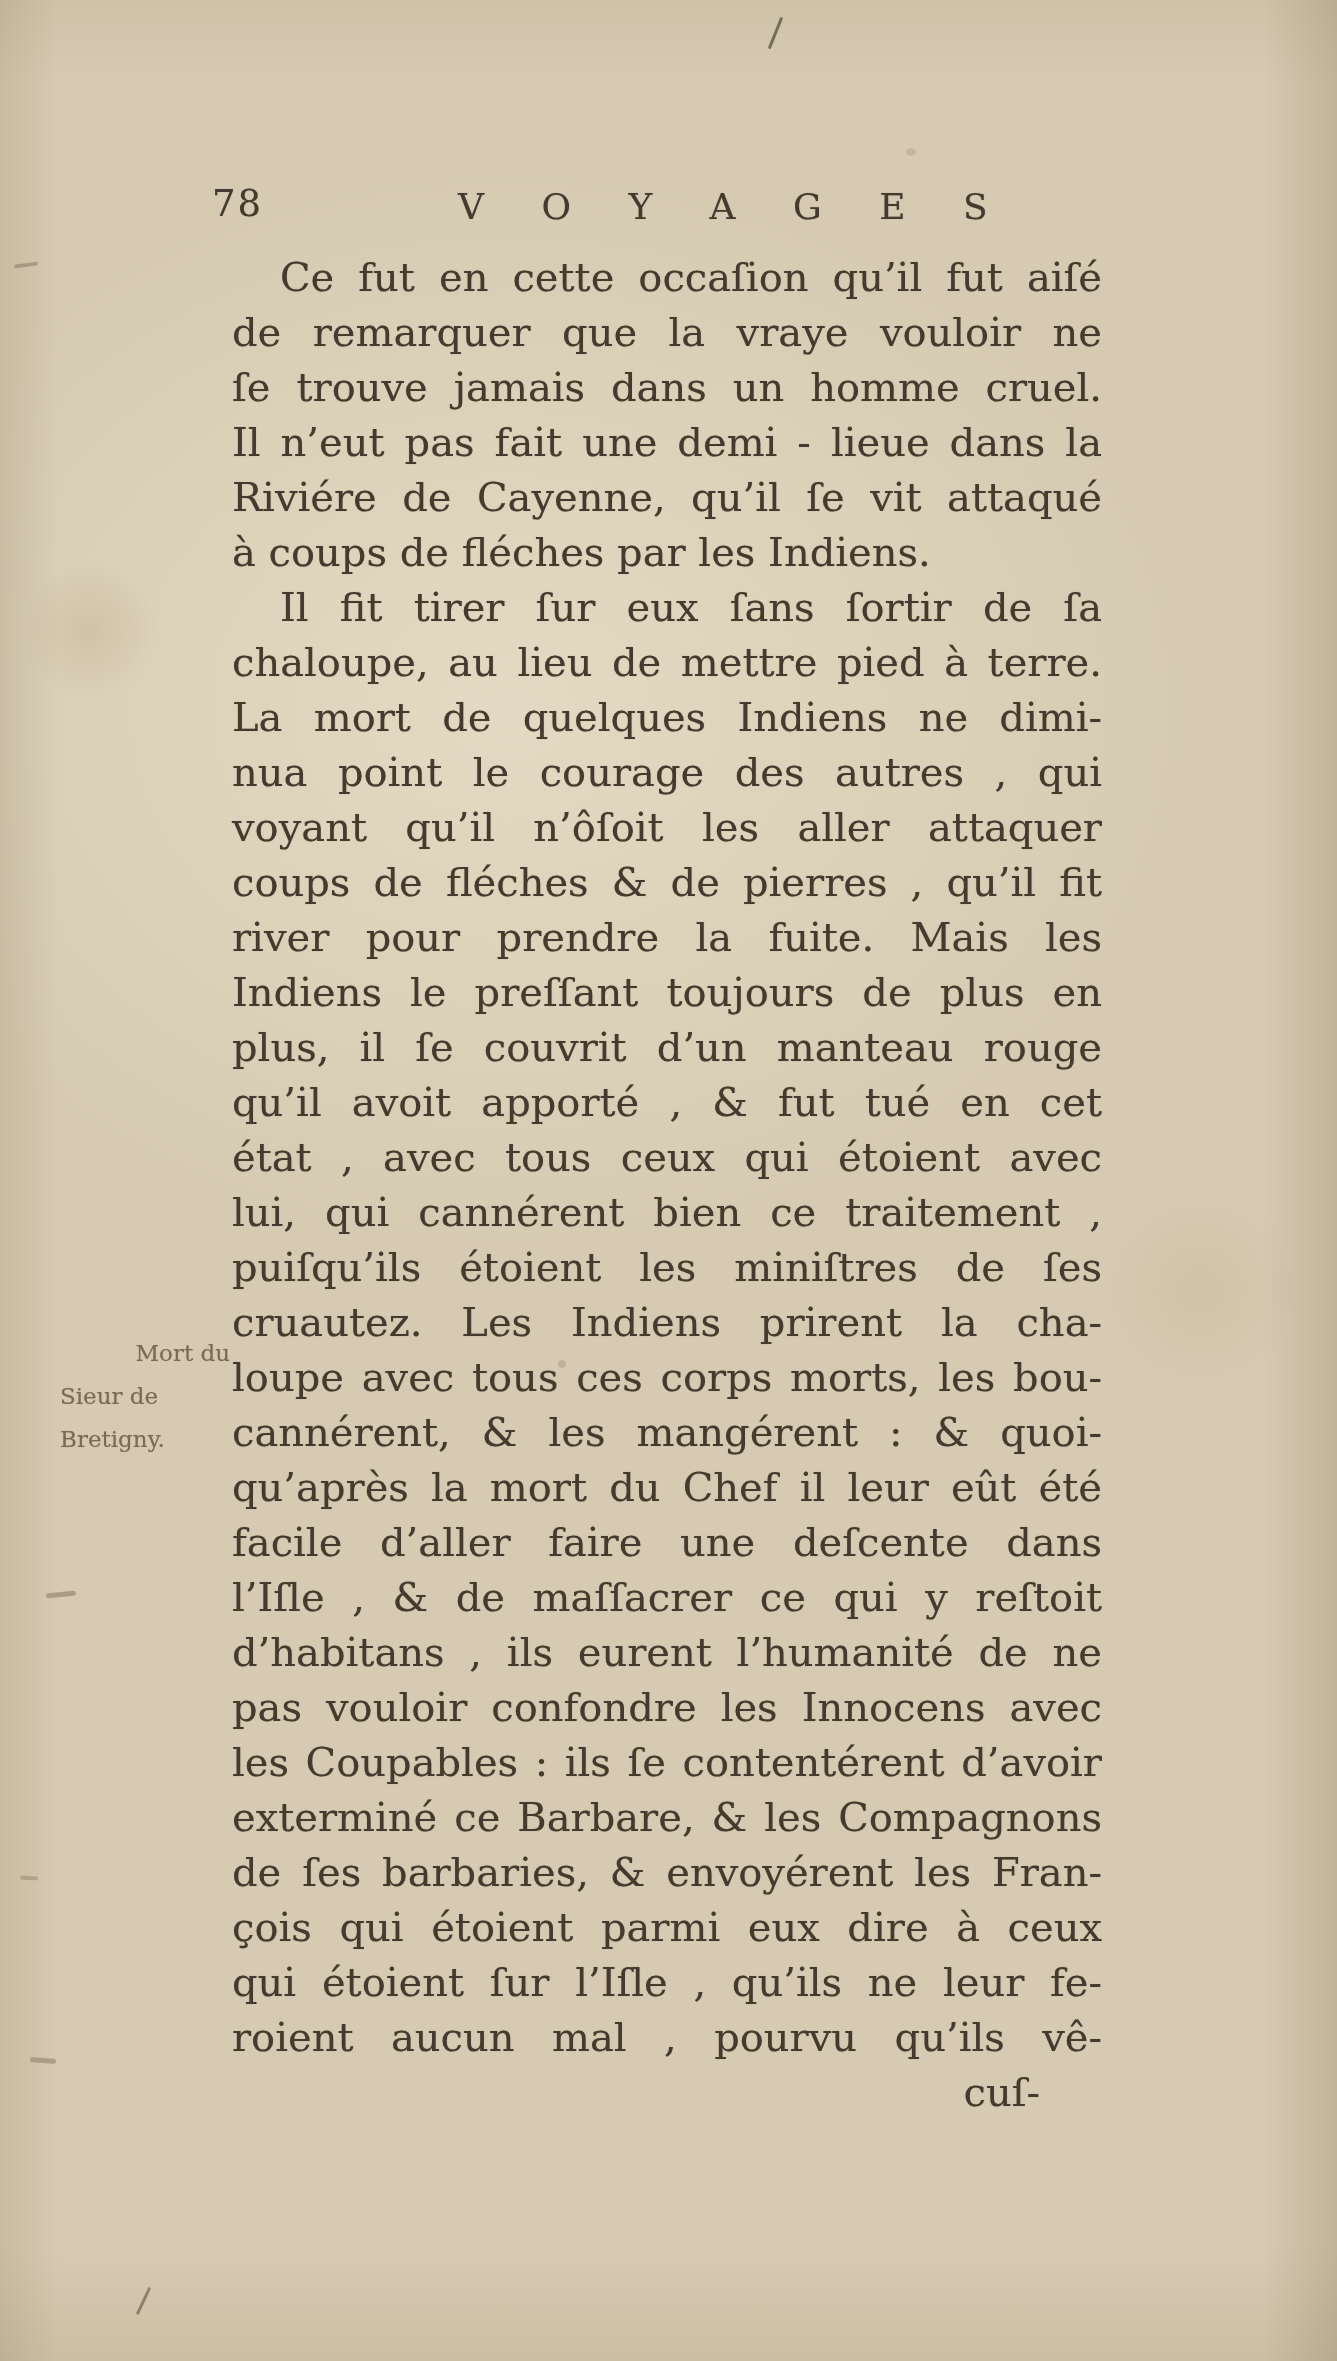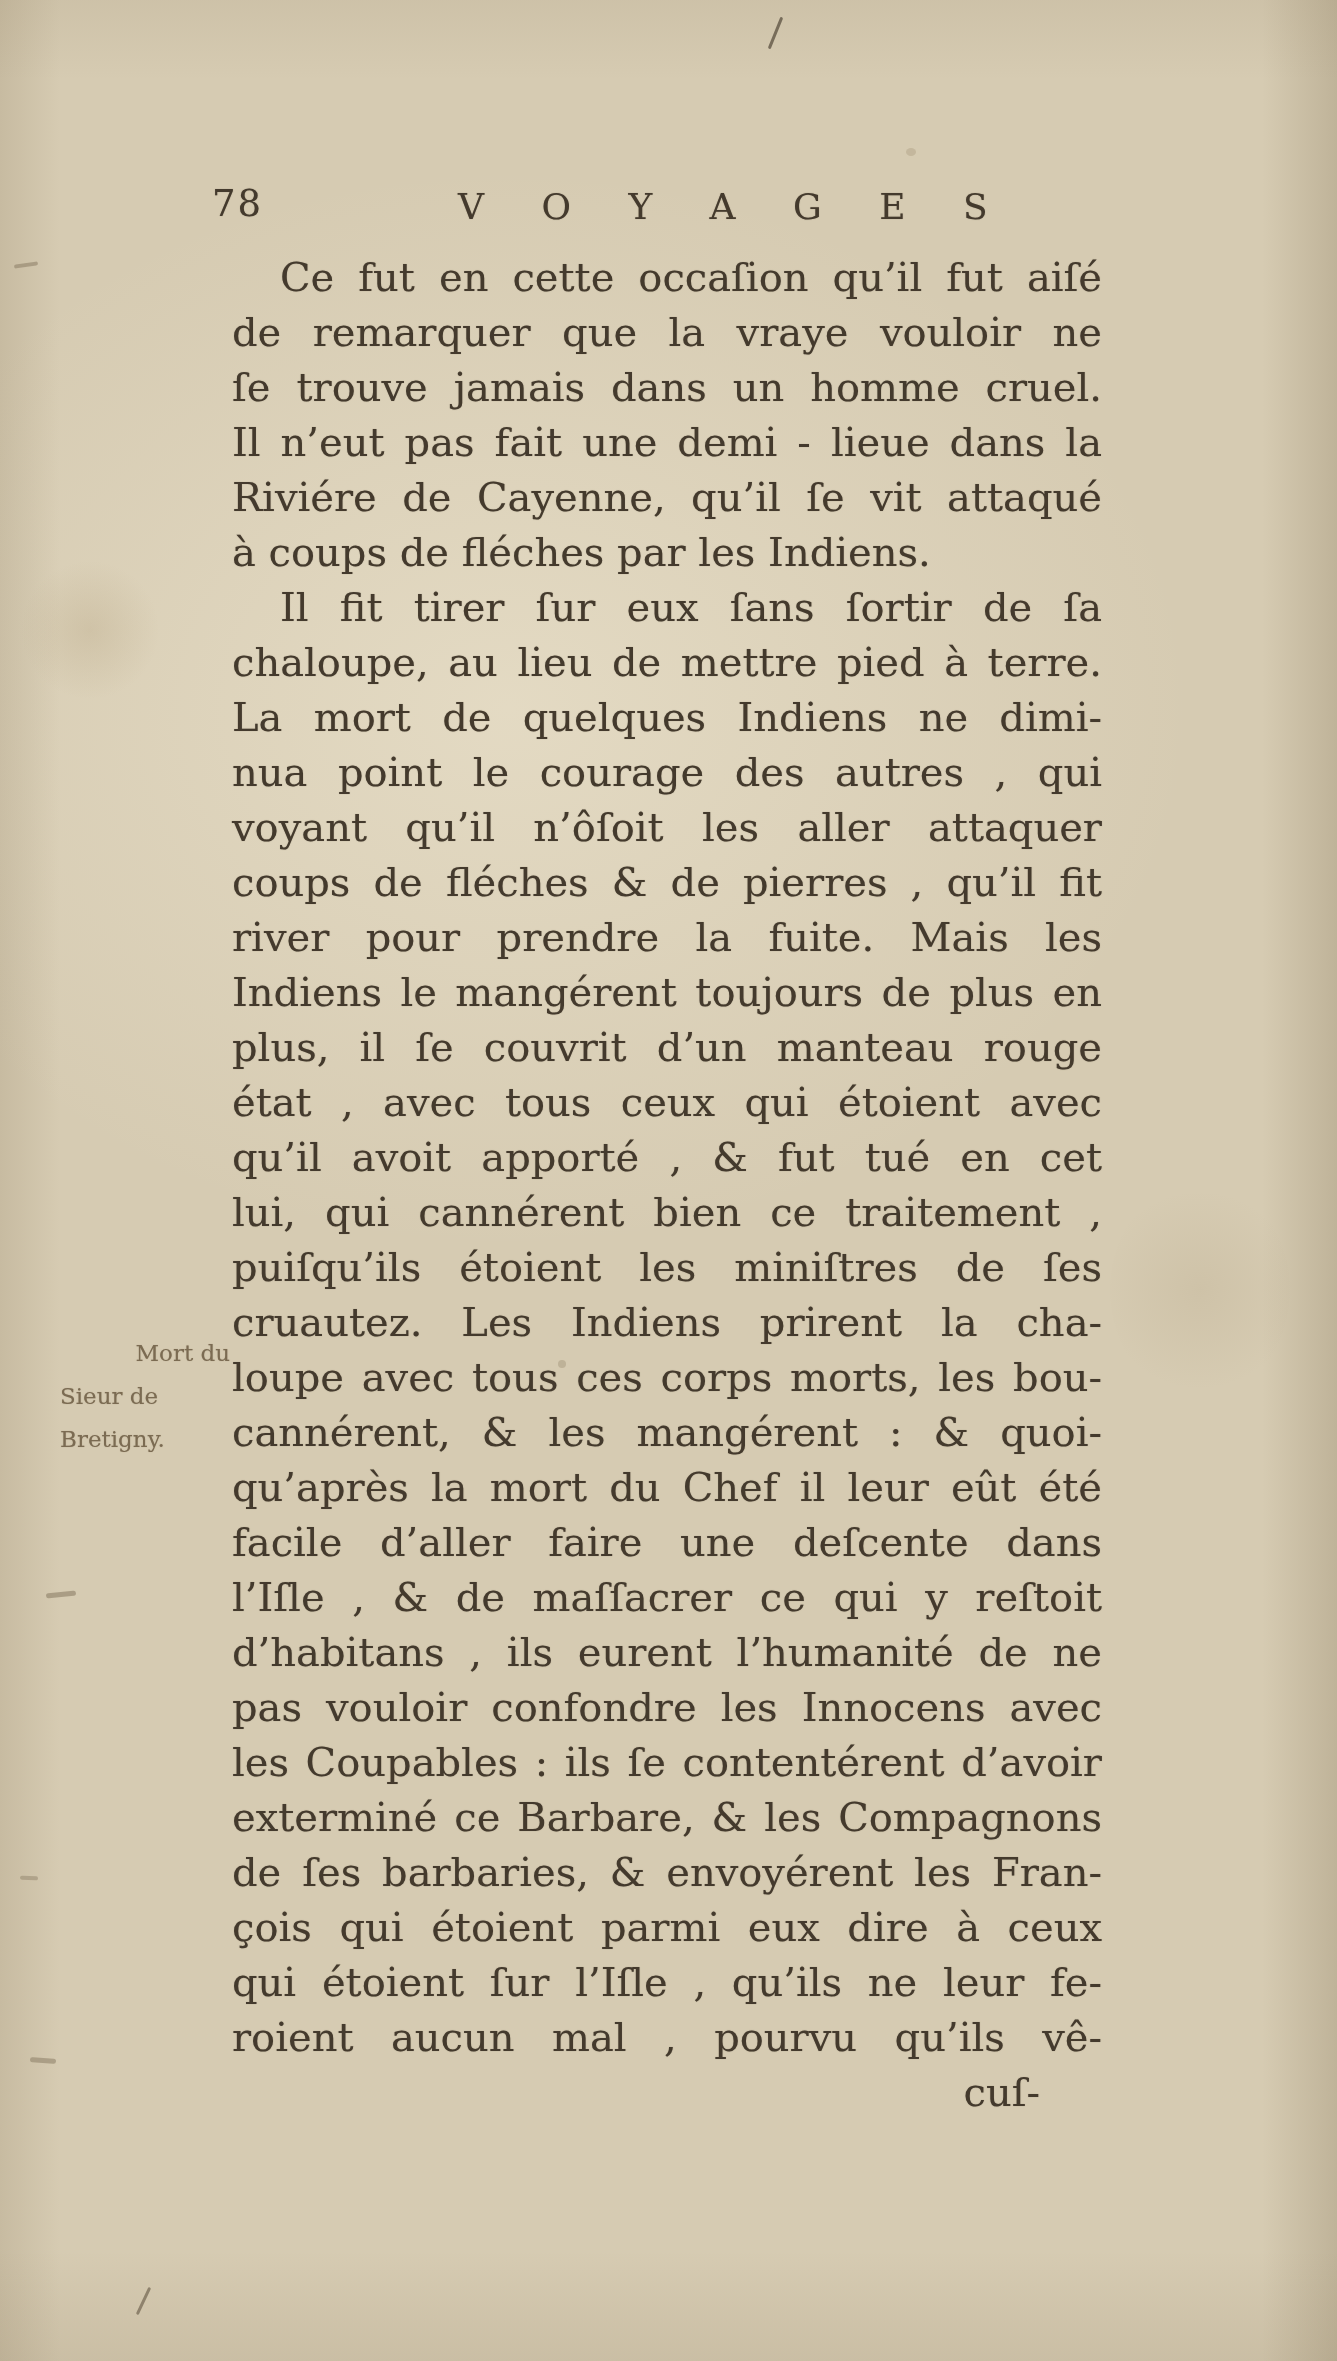--- a/index.html
+++ b/index.html
@@ -63,24 +63,24 @@
     <div class="bline">Il n’eut pas fait une demi - lieue dans la</div>
     <div class="bline">Riviére de Cayenne, qu’il ſe vit attaqué</div>
     <div class="bline ragged">à coups de fléches par les Indiens.</div>
     <div class="bline indent">Il fit tirer ſur eux ſans ſortir de ſa</div>
     <div class="bline">chaloupe, au lieu de mettre pied à terre.</div>
     <div class="bline">La mort de quelques Indiens ne dimi-</div>
     <div class="bline">nua point le courage des autres , qui</div>
     <div class="bline">voyant qu’il n’ôſoit les aller attaquer</div>
     <div class="bline">coups de fléches &amp; de pierres , qu’il fit</div>
     <div class="bline">river pour prendre la fuite.  Mais les</div>
-    <div class="bline">Indiens le mangérent toujours de plus en</div>
+    <div class="bline">Indiens le preſſant toujours de plus en</div>
     <div class="bline">plus, il ſe couvrit d’un manteau rouge</div>
+    <div class="bline">qu’il avoit apporté , &amp; fut tué en cet</div>
     <div class="bline">état , avec tous ceux qui étoient avec</div>
-    <div class="bline">qu’il avoit apporté , &amp; fut tué en cet</div>
     <div class="bline">lui, qui cannérent bien ce traitement ,</div>
     <div class="bline">puiſqu’ils étoient les miniſtres de ſes</div>
     <div class="bline">cruautez.  Les Indiens prirent la cha-</div>
     <div class="bline">loupe avec tous ces corps morts, les bou-</div>
     <div class="bline">cannérent, &amp; les mangérent : &amp; quoi-</div>
     <div class="bline">qu’après la mort du Chef il leur eût été</div>
     <div class="bline">facile d’aller faire une deſcente dans</div>
     <div class="bline">l’Iſle , &amp; de maſſacrer ce qui y reſtoit</div>
     <div class="bline">d’habitans , ils eurent l’humanité de ne</div>
     <div class="bline">pas vouloir confondre les Innocens avec</div>

